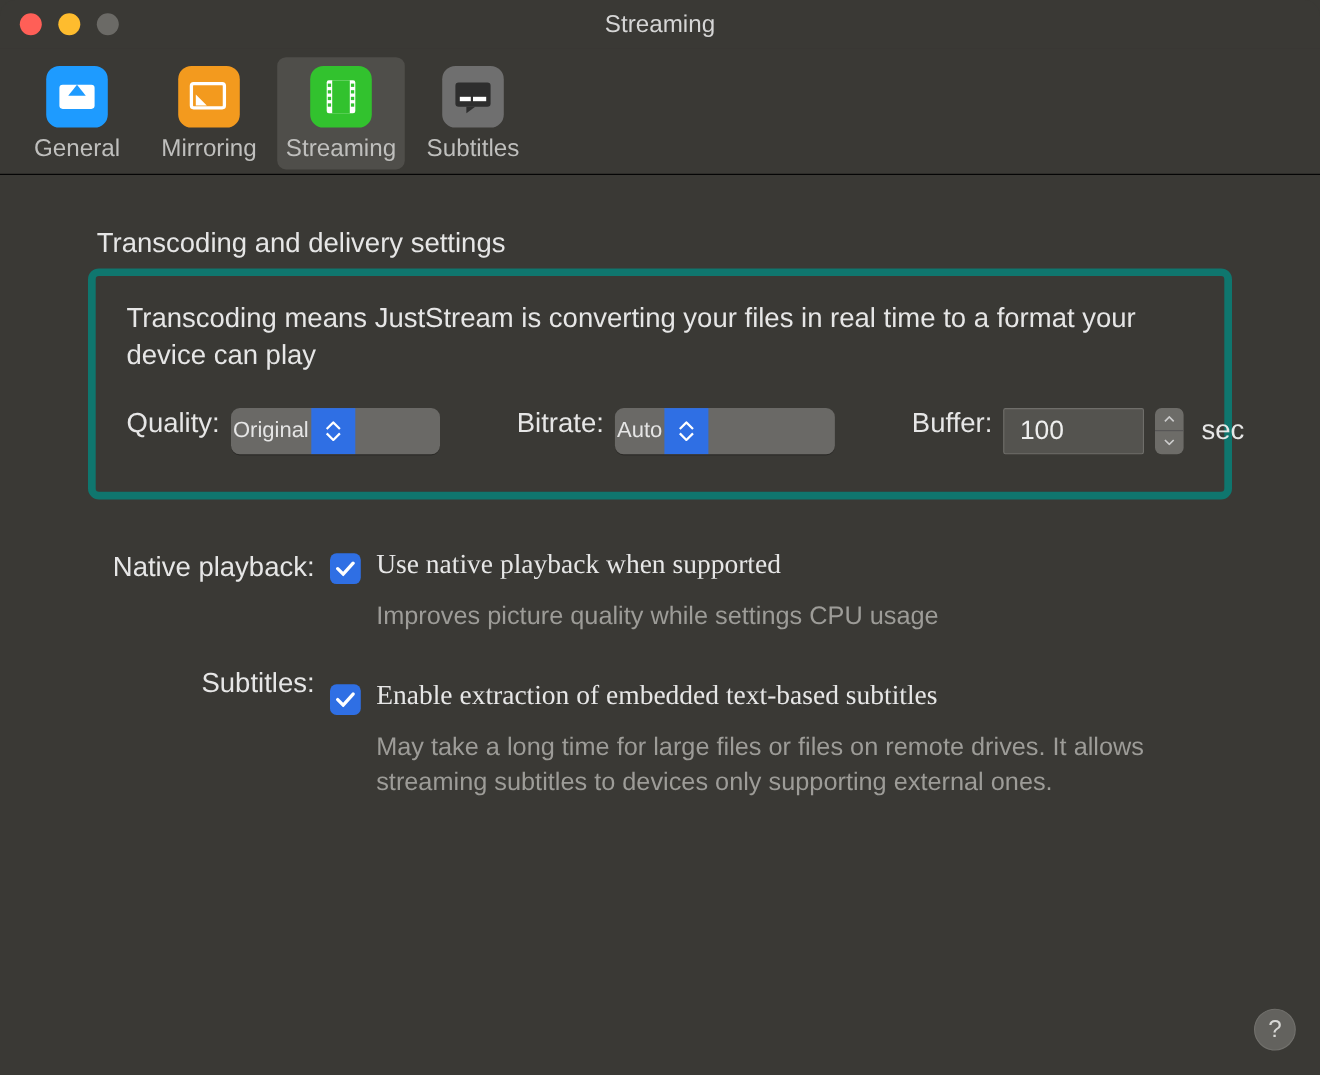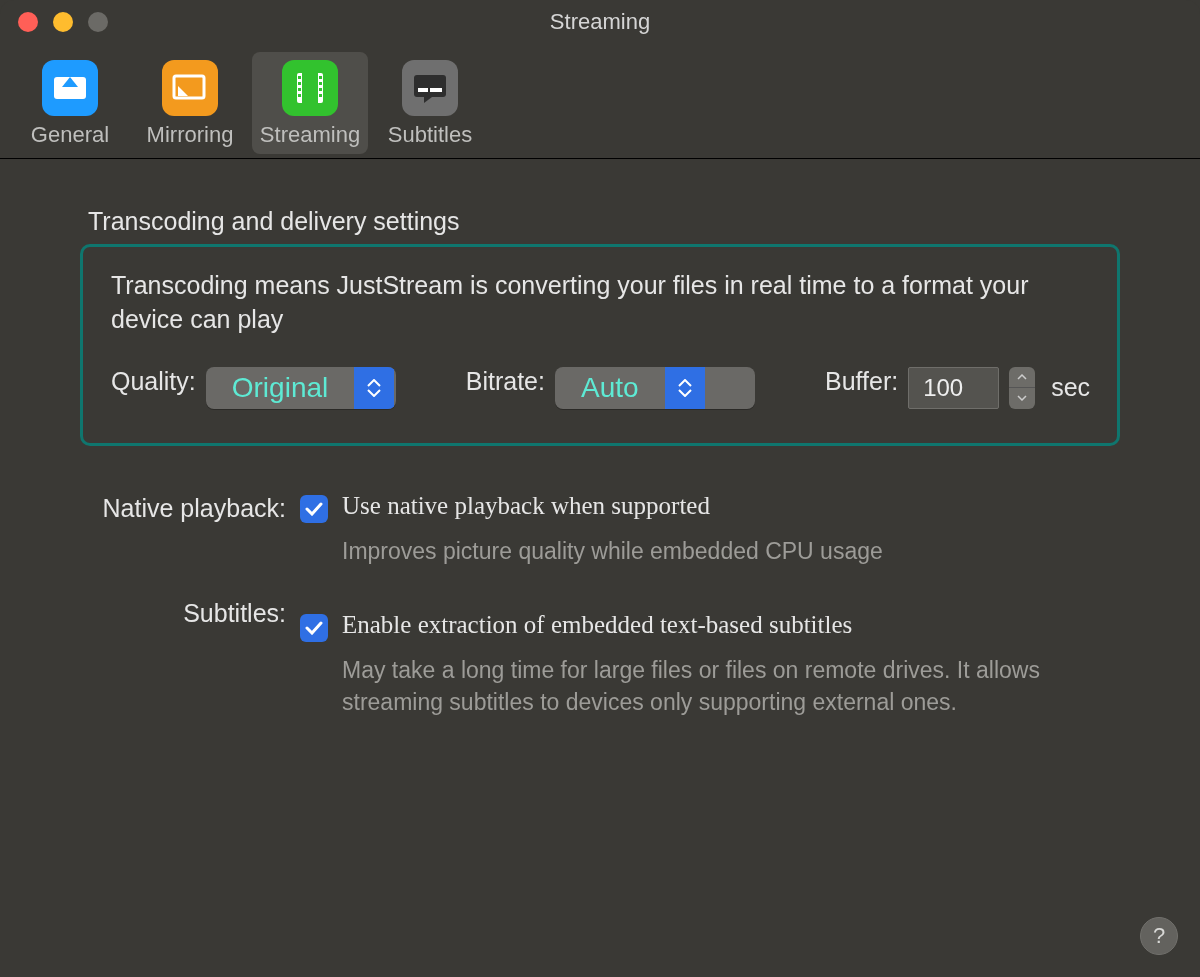--- a/index.html
+++ b/index.html
@@ -83,21 +83,21 @@
     padding: 48px 80px 0 80px;
   }
 
   .fieldset-label {
     font-size: 25px;
     color: #e6e6e6;
     margin-left: 8px;
     margin-bottom: 8px;
   }
   .fieldset-box {
-    border: 3px solid #0f766e;
+    border: 7px solid #0f766e;
     border-radius: 10px;
     padding: 22px 28px 34px 28px;
   }
   .fieldset-desc {
     font-size: 25px;
     color: #e6e6e6;
     line-height: 1.35;
     margin-bottom: 30px;
   }
 
@@ -112,38 +112,38 @@
     display: inline-flex;
     height: 42px;
     border-radius: 8px;
     overflow: hidden;
     background: #6a6966;
     align-items: center;
     cursor: pointer;
     box-shadow: 0 1px 0 rgba(0,0,0,.25);
   }
   .mac-select .sel-text {
-    padding: 0 26px;
-    font-size: 28px;
-    color: #5eead4;
+    padding: 0 2px;
+    font-size: 20px;
+    color: #e5e5e5;
   }
   .mac-select .sel-btn {
     width: 40px;
     height: 100%;
     background: #2f6fe4;
     display: flex;
     flex-direction: column;
     align-items: center;
     justify-content: center;
     gap: 2px;
   }
 
   .buffer-group { display:flex; align-items:center; gap:10px; }
   .mac-input {
-    width: 91px; height: 42px;
+    width: 128px; height: 42px;
     background: #54534f;
     border: 1px solid #6f6e6a;
     border-radius: 2px;
     color: #eee;
     font-size: 24px;
     padding: 0 14px;
   }
   .stepper {
     width: 26px; height: 42px;
     background: #6d6c68;
@@ -335,21 +335,21 @@
     <div class="row-label">Native playback:</div>
     <div>
       <div class="check-line">
         <div class="mac-checkbox">
           <svg width="18" height="14">
               <path d="M2 7 L7 12 L16 2" stroke="#fff" stroke-width="3" fill="none" stroke-linecap="round"></path>
             </svg>
         </div>
         <span>Use native playback when supported</span>
       </div>
-      <div class="help-text">Improves picture quality while embedded CPU usage</div>
+      <div class="help-text">Improves picture quality while settings CPU usage</div>
     </div>
 
     <div class="row-label">Subtitles:</div>
     <div>
       <div style="height:14px"></div>
       <div class="check-line">
         <div class="mac-checkbox">
           <svg width="18" height="14">
               <path d="M2 7 L7 12 L16 2" stroke="#fff" stroke-width="3" fill="none" stroke-linecap="round"></path>
             </svg>

